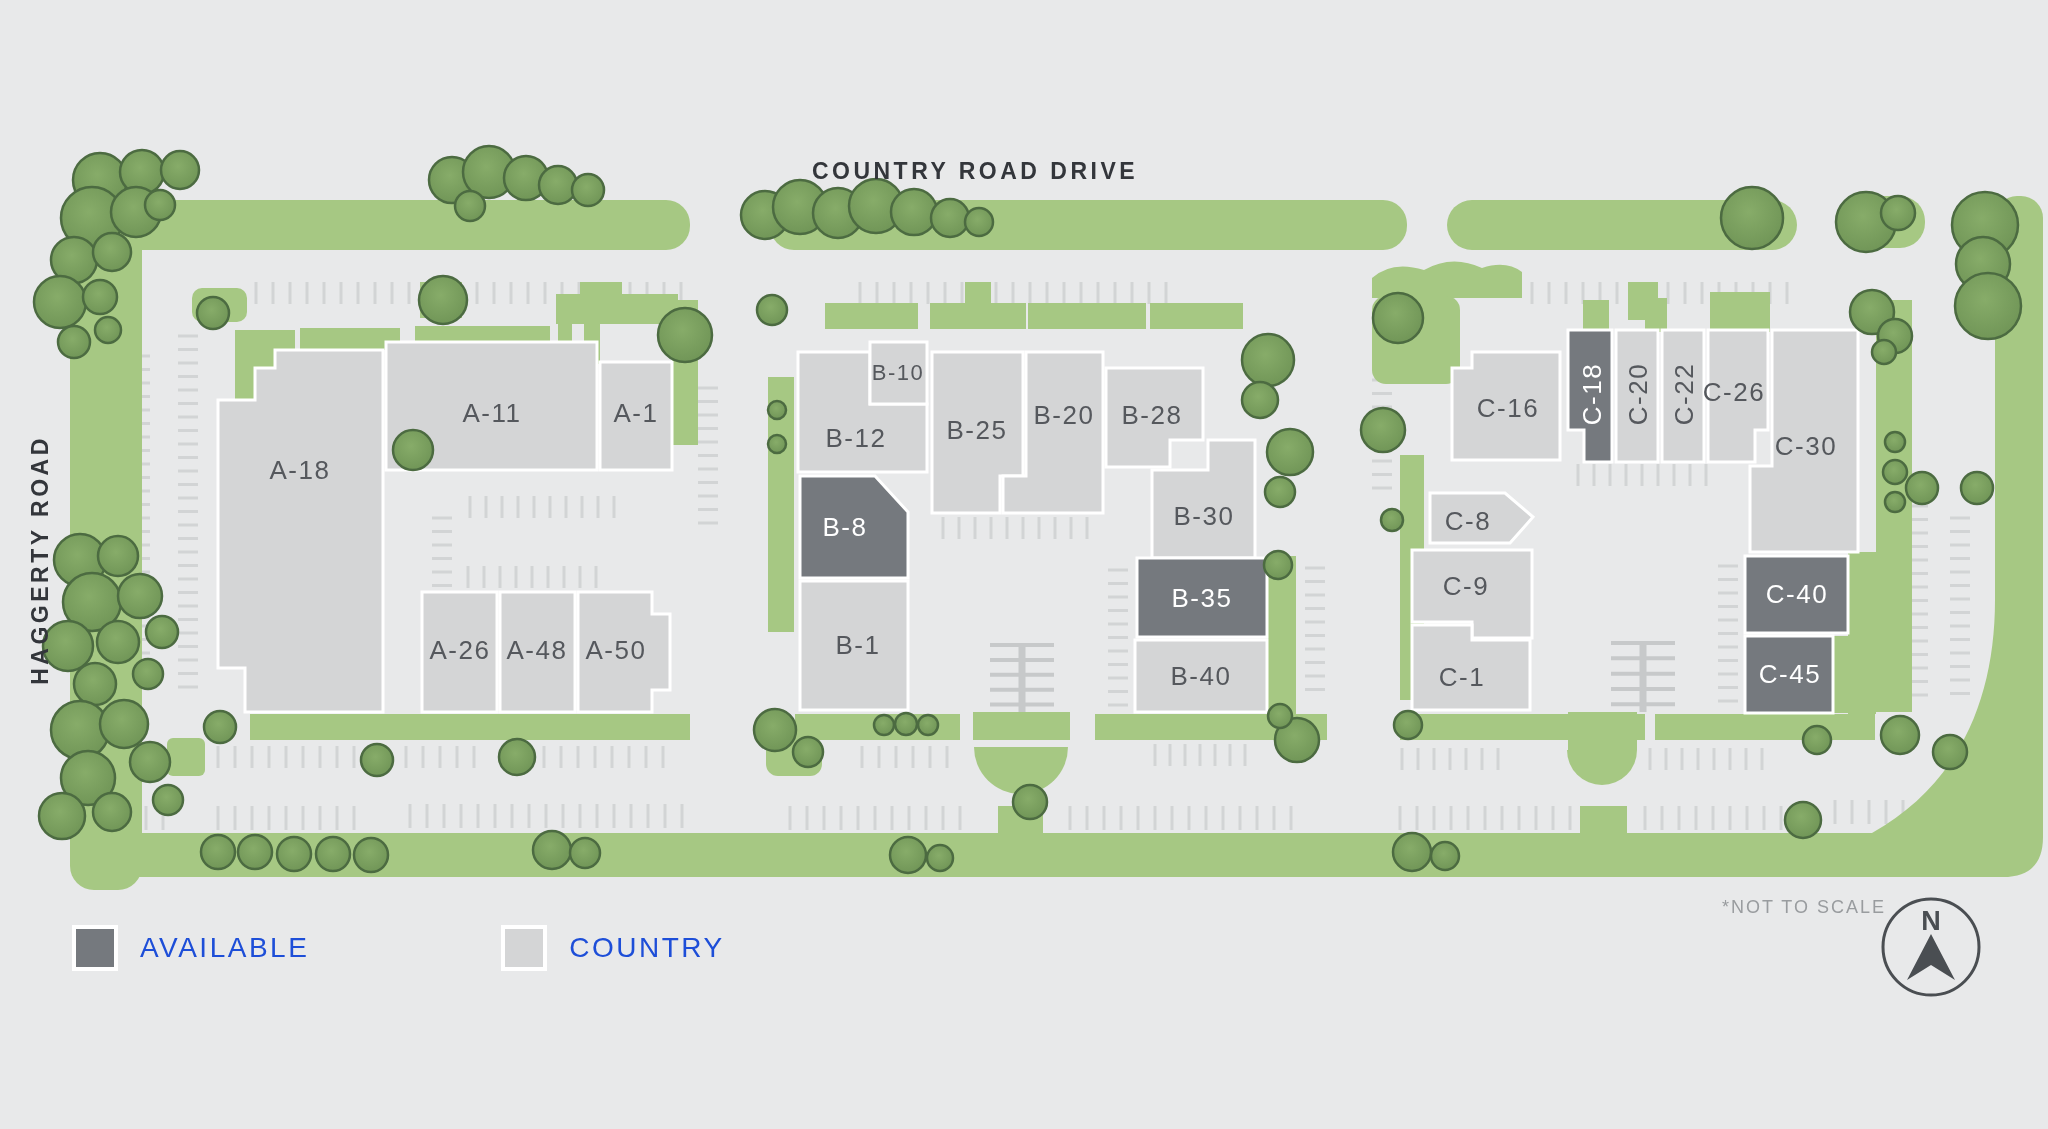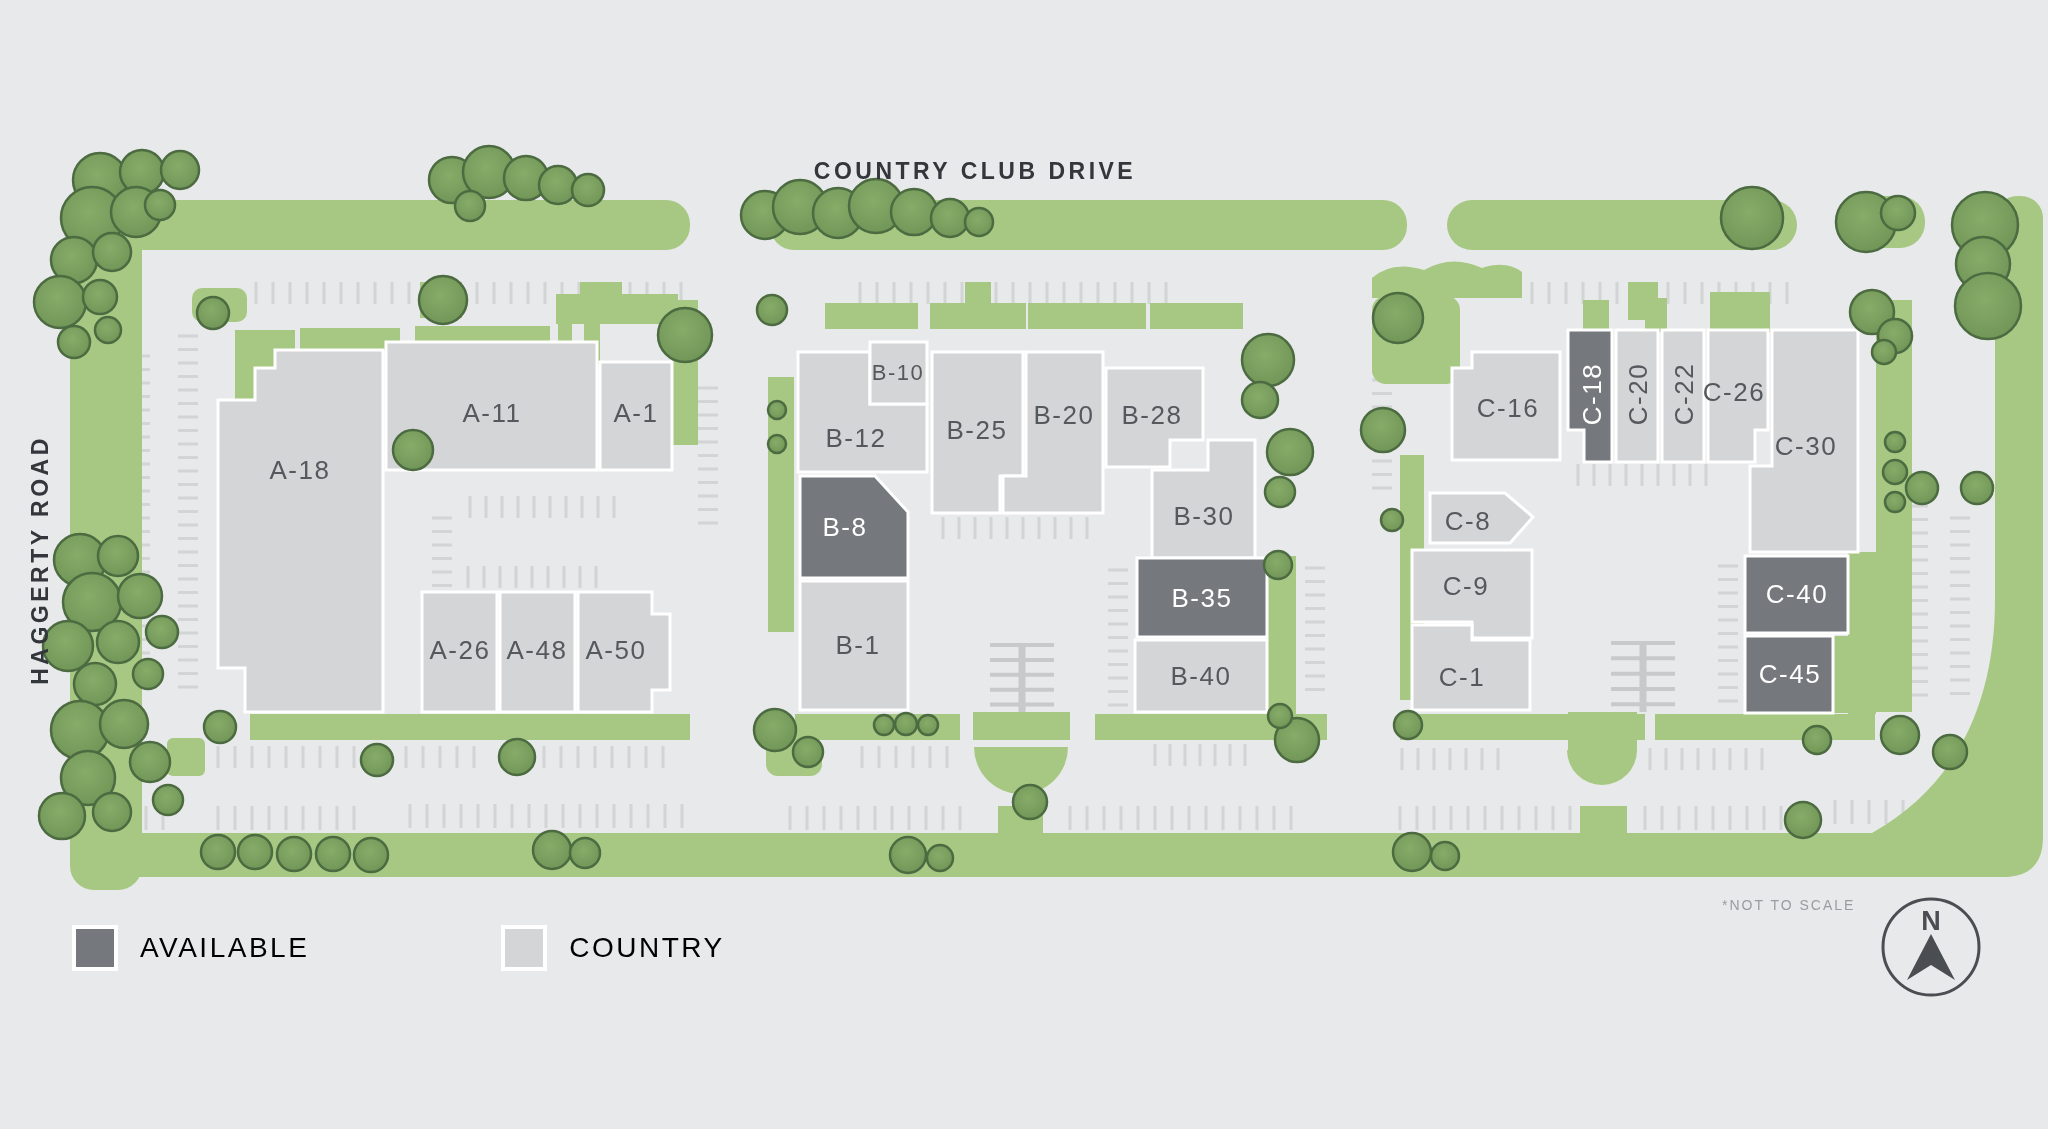--- a/index.html
+++ b/index.html
@@ -6,22 +6,22 @@
   #stage{position:relative;width:2048px;height:1129px;background:#e8e9ea;overflow:hidden;
          font-family:"Liberation Sans",sans-serif;}
   #site{position:absolute;left:0;top:0;}
   .road-label{position:absolute;color:#33363b;font-size:23px;font-weight:600;letter-spacing:3.5px;white-space:nowrap;}
   #road-top{left:975px;top:158px;transform:translateX(-50%);}
   #road-left{left:40px;top:560px;transform:translate(-50%,-50%) rotate(-90deg);}
   #legend{position:absolute;left:72px;top:925px;display:flex;align-items:center;}
   .swatch{width:46px;height:46px;border:4px solid #ffffff;box-sizing:border-box;}
   .swatch.dark{background:#75797e;}
   .swatch.light{background:#d4d5d6;margin-left:192px;}
-  .legend-label{color:#000000;font-size:28px;font-weight:500;letter-spacing:2.5px;margin-left:22px;}
-  #note{position:absolute;left:1722px;top:897px;color:#999c9f;font-size:14px;font-weight:500;letter-spacing:2px;white-space:nowrap;}
+  .legend-label{color:#1d4ed8;font-size:28px;font-weight:500;letter-spacing:2.5px;margin-left:22px;}
+  #note{position:absolute;left:1722px;top:897px;color:#999c9f;font-size:18px;font-weight:500;letter-spacing:2px;white-space:nowrap;}
   #compass{position:absolute;left:1876px;top:892px;}
 </style>
 </head>
 <body>
 
 <div id="stage">
   <svg id="site" width="2048" height="1129" viewBox="0 0 2048 1129">
     <defs>
       <radialGradient id="treeGrad" cx="45%" cy="40%" r="65%">
         <stop offset="0%" stop-color="#87ac69"></stop>
@@ -683,21 +683,21 @@
         <circle cx="1985" cy="225" r="33" fill="url(#treeGrad)" stroke="#4c6b41" stroke-width="2.5"></circle>
         <circle cx="1983" cy="264" r="27" fill="url(#treeGrad)" stroke="#4c6b41" stroke-width="2.5"></circle>
         <circle cx="1988" cy="306" r="33" fill="url(#treeGrad)" stroke="#4c6b41" stroke-width="2.5"></circle>
         <circle cx="1803" cy="820" r="18" fill="url(#treeGrad)" stroke="#4c6b41" stroke-width="2.5"></circle>
         <circle cx="1817" cy="740" r="14" fill="url(#treeGrad)" stroke="#4c6b41" stroke-width="2.5"></circle>
         <circle cx="1900" cy="735" r="19" fill="url(#treeGrad)" stroke="#4c6b41" stroke-width="2.5"></circle>
         <circle cx="1950" cy="752" r="17" fill="url(#treeGrad)" stroke="#4c6b41" stroke-width="2.5"></circle>
       </g>
   </svg>
 
-  <div id="road-top" class="road-label">COUNTRY CLUB DRIVE</div>
+  <div id="road-top" class="road-label">COUNTRY ROAD DRIVE</div>
   <div id="road-left" class="road-label">HAGGERTY ROAD</div>
 
   <div id="legend">
     <div class="swatch dark"></div>
     <div class="legend-label">AVAILABLE</div>
     <div class="swatch light"></div>
     <div class="legend-label">COUNTRY</div>
   </div>
 
   <div id="note">*NOT TO SCALE</div>

